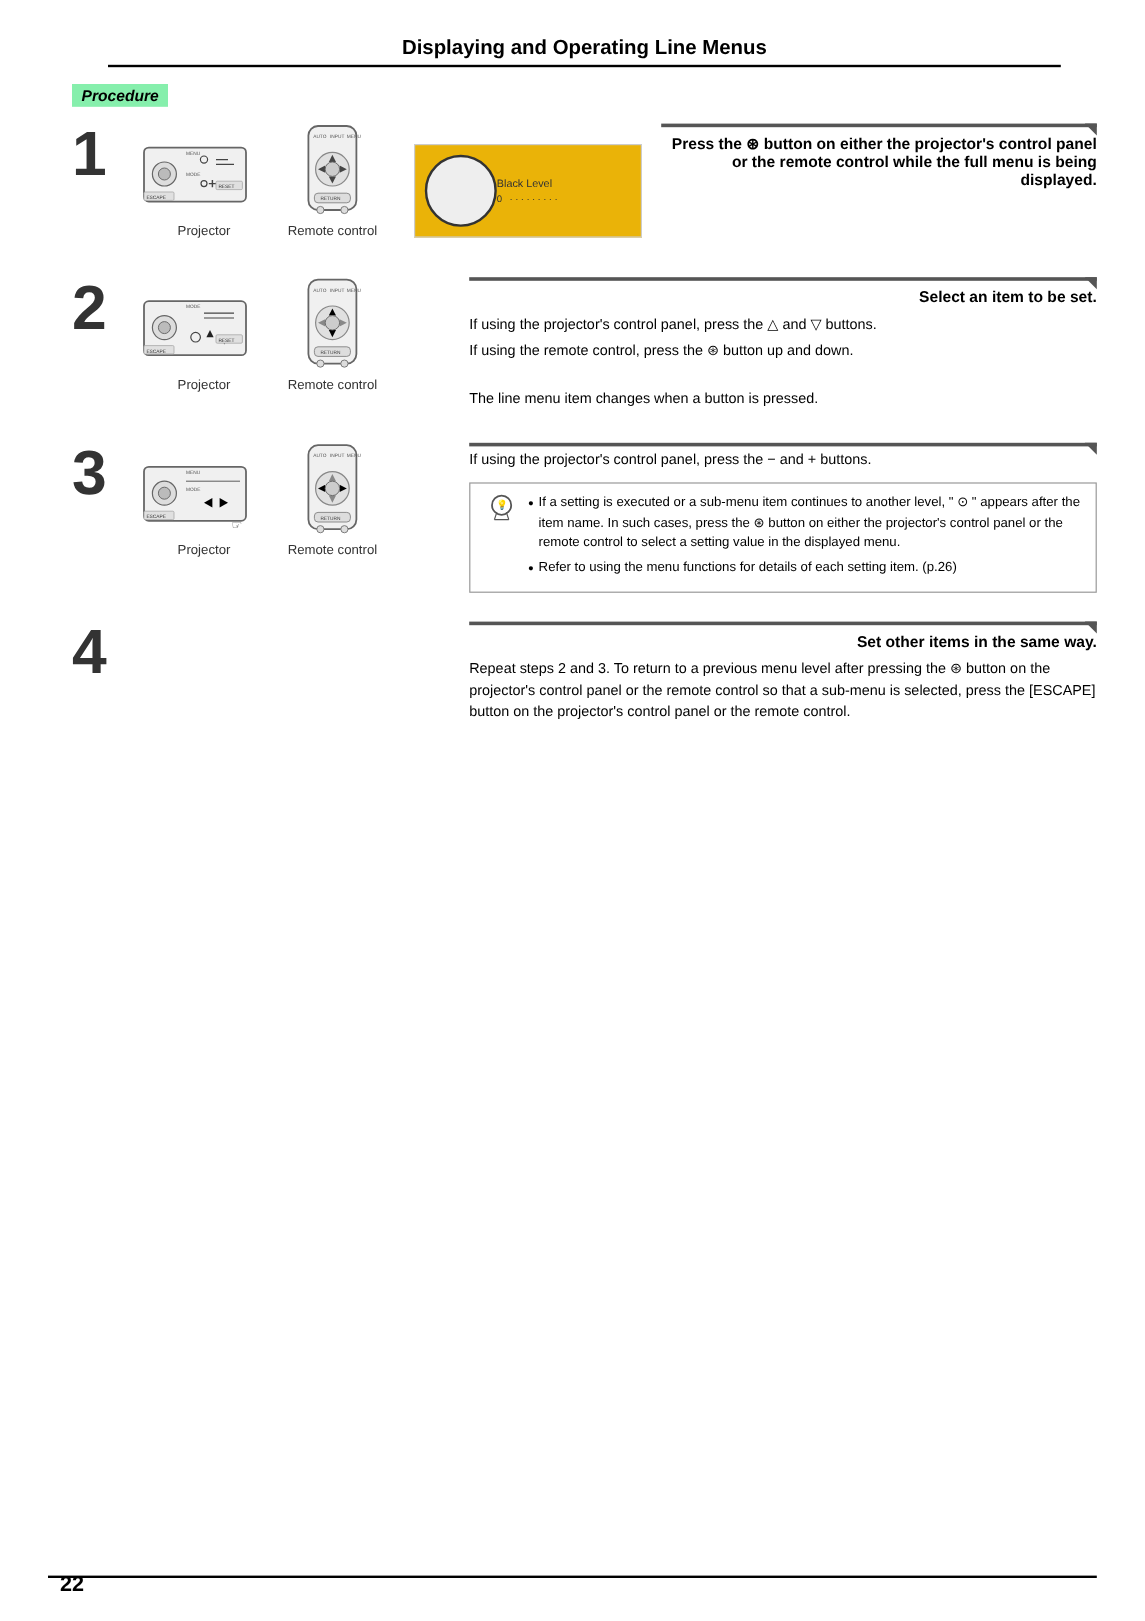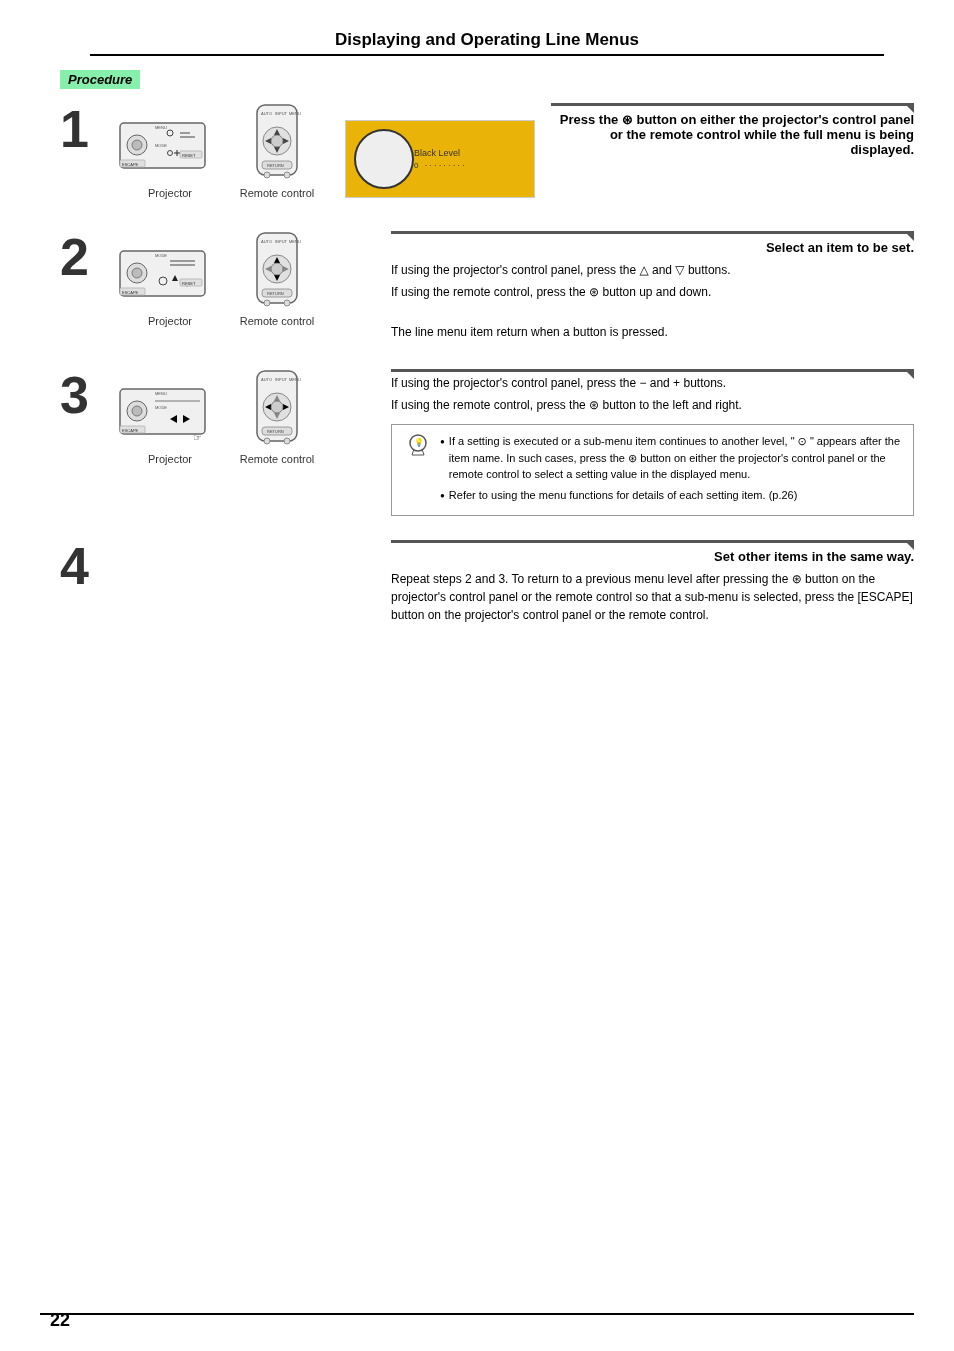--- a/index.html
+++ b/index.html
@@ -378,21 +378,21 @@
     </div>
 
     <div class="step-content">
       <div class="step-title">
         <b>Select an item to be set.</b>
       </div>
       <div class="step-body">
         <p>If using the projector's control panel, press the △ and ▽ buttons.</p>
         <p>If using the remote control, press the ⊛ button up and down.</p>
         <br>
-        <p>The line menu item return when a button is pressed.</p>
+        <p>The line menu item changes when a button is pressed.</p>
       </div>
     </div>
   </div>
 
   
   <div class="step-row">
     <div class="step-number">3</div>
     <div class="step-diagrams">
       <div class="diagrams-row">
 
@@ -435,21 +435,20 @@
             <circle cx="50" cy="72" r="3" fill="#ddd" stroke="#777" stroke-width="0.8"></circle>
           </svg>
           <span class="diagram-caption">Remote control</span>
         </div>
       </div>
     </div>
 
     <div class="step-content">
       <div class="step-body">
         <p>If using the projector's control panel, press the − and + buttons.</p>
-        <p>If using the remote control, press the ⊛ button to the left and right.</p>
 
         <div class="note-box" style="margin-top:10px;">
           <div class="note-icon">
             <svg width="28" height="28" viewBox="0 0 28 28">
               <circle cx="14" cy="10" r="8" fill="none" stroke="#555" stroke-width="1.5"></circle>
               <line x1="10" y1="16" x2="8" y2="22" stroke="#555" stroke-width="1"></line>
               <line x1="18" y1="16" x2="20" y2="22" stroke="#555" stroke-width="1"></line>
               <line x1="8" y1="22" x2="20" y2="22" stroke="#555" stroke-width="1"></line>
               <text x="10" y="12" font-size="8" fill="#555">💡</text>
             </svg>

